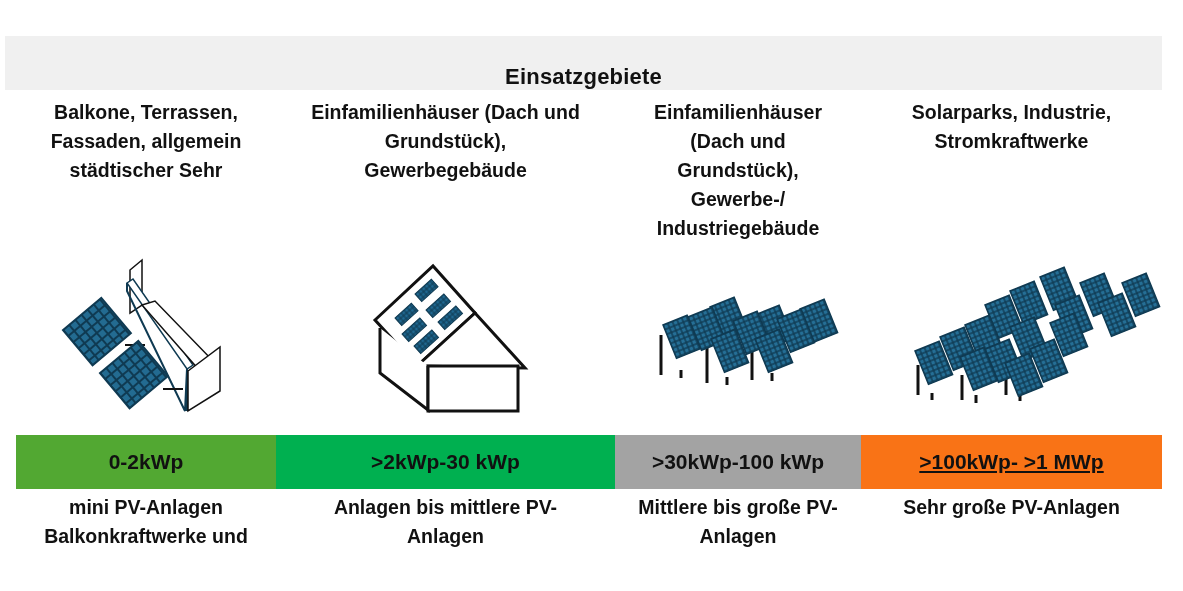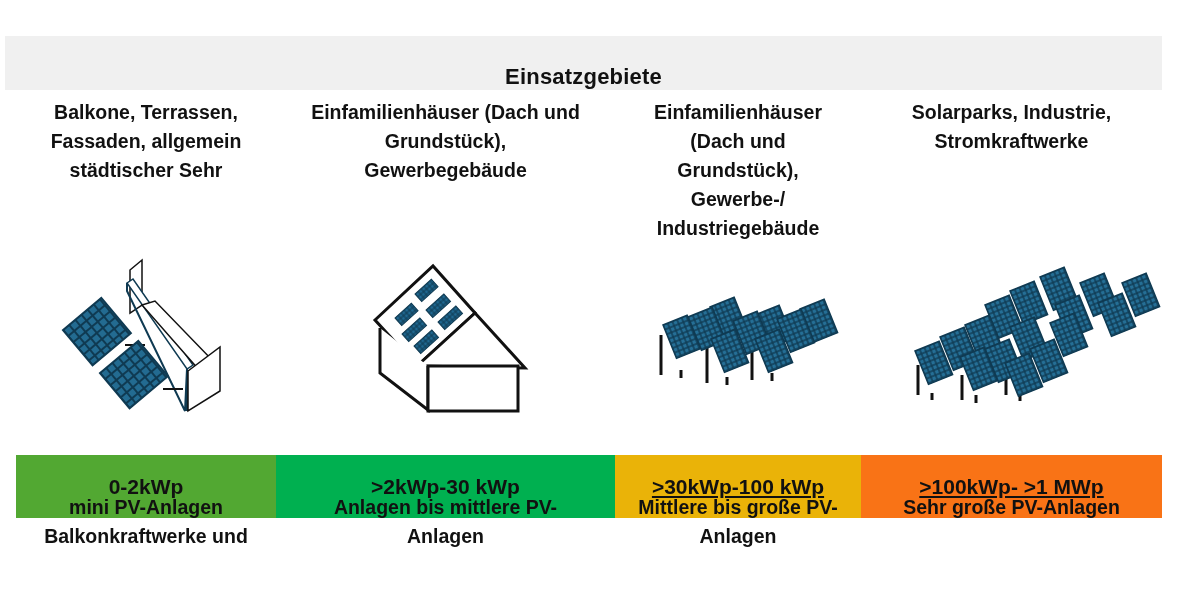--- a/index.html
+++ b/index.html
@@ -13,21 +13,21 @@
     background: #f0f0f0;
     display: flex; align-items: flex-end; justify-content: center;
     font-weight: bold; font-size: 22px; letter-spacing: 0.2px;
   }
   .col-text {
     position: absolute; top: 98px;
     text-align: center; font-weight: bold; font-size: 19.5px; line-height: 29px;
   }
   .icon { position: absolute; }
   .bar {
-    position: absolute; top: 455px; height: 63px;
+    position: absolute; top: 435px; height: 54px;
     display: flex; align-items: center; justify-content: center;
     font-weight: bold; font-size: 21px;
   }
   .desc {
     position: absolute; top: 493px;
     text-align: center; font-weight: bold; font-size: 19.5px; line-height: 29px;
   }
 </style>
 </head>
 <body>
@@ -243,21 +243,21 @@
       </g>
   </g>
 </svg>
 
 <div class="bar" style="left:16px;width:260px;background:#52a832;">
   <span>0-2kWp</span>
 </div>
 <div class="bar" style="left:276px;width:339px;background:#00b050;">
   <span>&gt;2kWp-30 kWp</span>
 </div>
-<div class="bar" style="left:615px;width:246px;background:#eab308;text-decoration:underline;">
+<div class="bar" style="left:615px;width:246px;background:#a3a3a3;">
   <span>&gt;30kWp-100 kWp</span>
 </div>
 <div class="bar" style="left:861px;width:301px;background:#f97316;text-decoration:underline;">
   <span>&gt;100kWp- &gt;1 MWp</span>
 </div>
 
 <div class="desc" style="left:16px;width:260px;">
   <div>mini PV-Anlagen</div>
   <div>Balkonkraftwerke und</div>
 </div>

